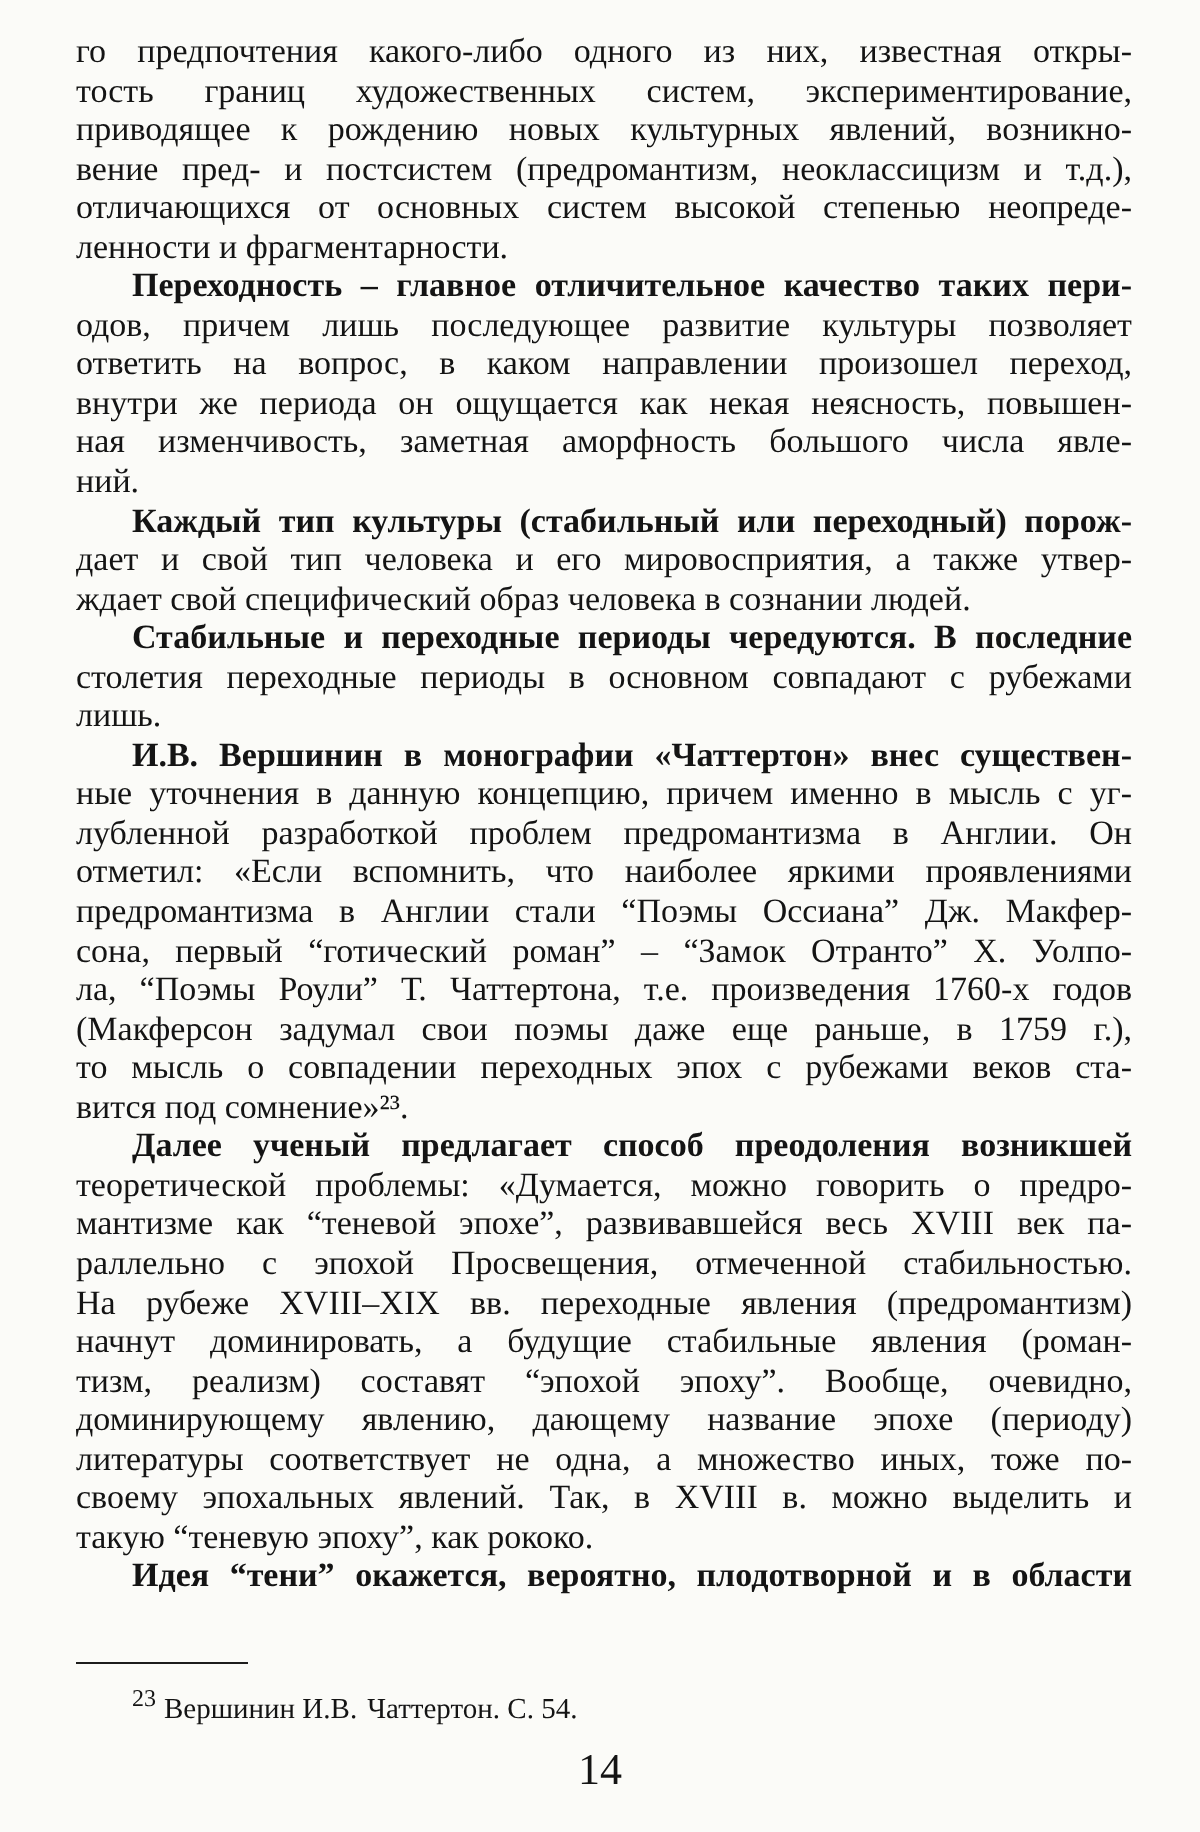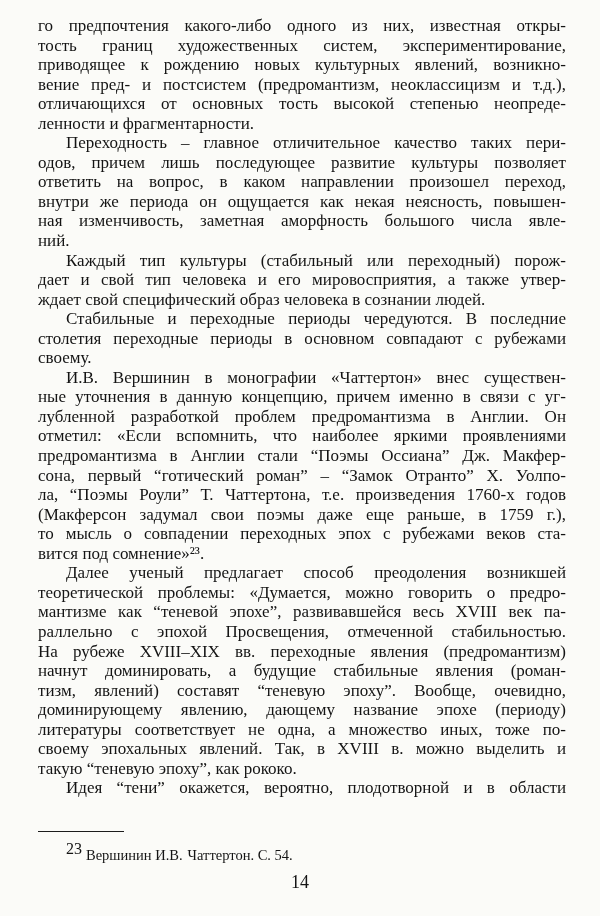--- a/index.html
+++ b/index.html
@@ -23,99 +23,99 @@
   .paragraph { margin:0; padding:0; }
   .line {
     font-size:17px;
     height:19.55px;
     line-height:19.55px;
     text-align: justify;
     text-align-last: justify;
     overflow: hidden;
   }
   .line.last { text-align-last: left; }
-  .line.indent { text-indent: 28px; }
+  .line.indent { text-indent: 28px; font-weight: bold; }
   .footnote-rule {
     position:absolute;
     left:38px; top:831px;
     width:86px; height:0;
     border-top:1.5px solid #1c1c1c;
   }
   .footnote {
     position:absolute;
     left:38px; top:840px; width:528px;
     font-size:14.5px; line-height:18px;
     text-indent:28px;
   }
   .footnote sup {
-    font-size:16px;
+    font-size:12px;
     margin-right:4px;
   }
   .fn-author {
     margin-right:5px;
   }
   .page-number {
     position:absolute;
     left:0; top:872px; width:600px;
     text-align:center;
-    font-size:18px;
+    font-size:22px;
   }
 </style>
 </head>
 <body>
 
 <div class="page">
 
   <div class="text-block">
       <div class="paragraph">
         <div class="line">го предпочтения какого-либо одного из них, известная откры-</div>
         <div class="line">тость границ художественных систем, экспериментирование,</div>
         <div class="line">приводящее к рождению новых культурных явлений, возникно-</div>
         <div class="line">вение пред- и постсистем (предромантизм, неоклассицизм и т.д.),</div>
-        <div class="line">отличающихся от основных тость высокой степенью неопреде-</div>
+        <div class="line">отличающихся от основных систем высокой степенью неопреде-</div>
         <div class="line last">ленности и фрагментарности.</div>
       </div>
       <div class="paragraph">
         <div class="line indent">Переходность – главное отличительное качество таких пери-</div>
         <div class="line">одов, причем лишь последующее развитие культуры позволяет</div>
         <div class="line">ответить на вопрос, в каком направлении произошел переход,</div>
         <div class="line">внутри же периода он ощущается как некая неясность, повышен-</div>
         <div class="line">ная изменчивость, заметная аморфность большого числа явле-</div>
         <div class="line last">ний.</div>
       </div>
       <div class="paragraph">
         <div class="line indent">Каждый тип культуры (стабильный или переходный) порож-</div>
         <div class="line">дает и свой тип человека и его мировосприятия, а также утвер-</div>
         <div class="line last">ждает свой специфический образ человека в сознании людей.</div>
       </div>
       <div class="paragraph">
         <div class="line indent">Стабильные и переходные периоды чередуются. В последние</div>
         <div class="line">столетия переходные периоды в основном совпадают с рубежами</div>
-        <div class="line last">своему.</div>
+        <div class="line last">лишь.</div>
       </div>
       <div class="paragraph">
         <div class="line indent">И.В. Вершинин в монографии «Чаттертон» внес существен-</div>
-        <div class="line">ные уточнения в данную концепцию, причем именно в связи с уг-</div>
+        <div class="line">ные уточнения в данную концепцию, причем именно в мысль с уг-</div>
         <div class="line">лубленной разработкой проблем предромантизма в Англии. Он</div>
         <div class="line">отметил: «Если вспомнить, что наиболее яркими проявлениями</div>
         <div class="line">предромантизма в Англии стали “Поэмы Оссиана” Дж. Макфер-</div>
         <div class="line">сона, первый “готический роман” – “Замок Отранто” Х. Уолпо-</div>
         <div class="line">ла, “Поэмы Роули” Т. Чаттертона, т.е. произведения 1760-х годов</div>
         <div class="line">(Макферсон задумал свои поэмы даже еще раньше, в 1759 г.),</div>
         <div class="line">то мысль о совпадении переходных эпох с рубежами веков ста-</div>
         <div class="line last">вится под сомнение»²³.</div>
       </div>
       <div class="paragraph">
         <div class="line indent">Далее ученый предлагает способ преодоления возникшей</div>
         <div class="line">теоретической проблемы: «Думается, можно говорить о предро-</div>
         <div class="line">мантизме как “теневой эпохе”, развивавшейся весь XVIII век па-</div>
         <div class="line">раллельно с эпохой Просвещения, отмеченной стабильностью.</div>
         <div class="line">На рубеже XVIII–XIX вв. переходные явления (предромантизм)</div>
         <div class="line">начнут доминировать, а будущие стабильные явления (роман-</div>
-        <div class="line">тизм, явлений) составят “теневую эпоху”. Вообще, очевидно,</div>
+        <div class="line">тизм, реализм) составят “эпохой эпоху”. Вообще, очевидно,</div>
         <div class="line">доминирующему явлению, дающему название эпохе (периоду)</div>
         <div class="line">литературы соответствует не одна, а множество иных, тоже по-</div>
         <div class="line">своему эпохальных явлений. Так, в XVIII в. можно выделить и</div>
         <div class="line last">такую “теневую эпоху”, как рококо.</div>
       </div>
       <div class="paragraph">
         <div class="line indent">Идея “тени” окажется, вероятно, плодотворной и в области</div>
       </div>
     </div>
 

